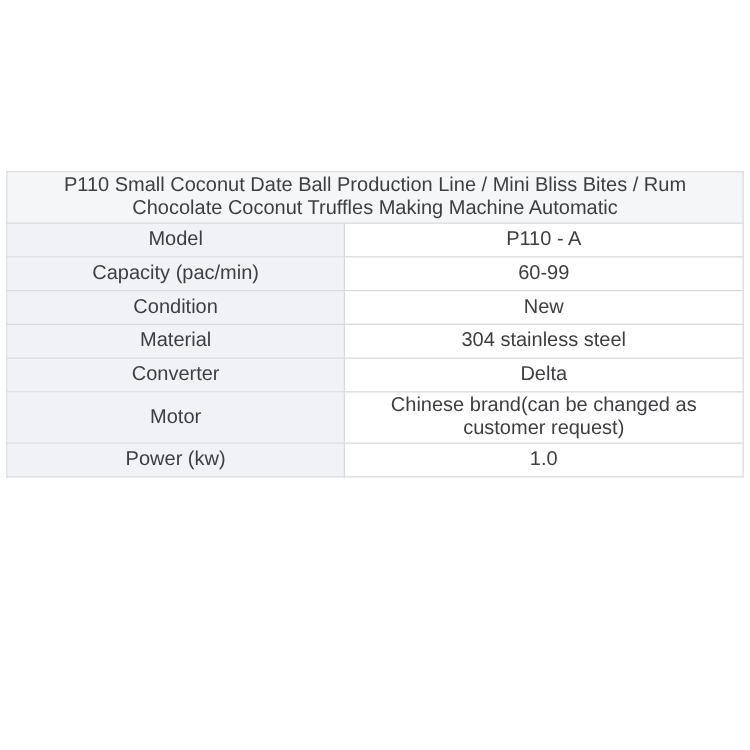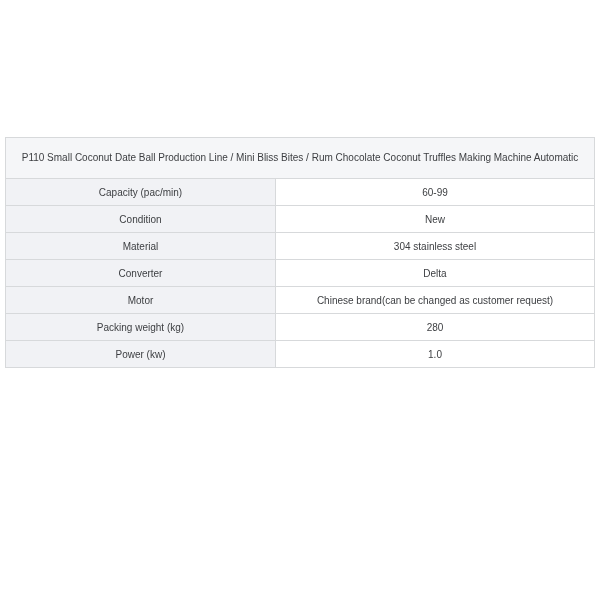--- a/index.html
+++ b/index.html
@@ -20,21 +20,21 @@
   .table-wrap {
     position: absolute;
     top: 137px;
     left: 5px;
     width: 590px;
   }
   table.spec {
     width: 100%;
     border-collapse: collapse;
     table-layout: fixed;
-    font-size: 10px;
+    font-size: 16px;
     color: var(--text-color, #3c3e41);
     border-radius: 12px;
   }
   table.spec col.label-col { width: 270px; }
   table.spec th, table.spec td {
     border: 1px solid var(--border-color, #d7d9db);
     text-align: center;
     vertical-align: middle;
     padding: 2px 8px;
     font-weight: normal;
@@ -60,43 +60,43 @@
         <col class="label-col">
         <col class="value-col">
       </colgroup>
       <thead>
         <tr>
           <th class="title-cell" colspan="2">P110 Small Coconut Date Ball Production Line / Mini Bliss Bites / Rum Chocolate Coconut Truffles Making Machine Automatic</th>
         </tr>
       </thead>
       <tbody id="spec-rows">
           <tr>
+            <td class="label-cell">Model</td>
+            <td class="value-cell">P110 - A</td>
+          </tr>
+          <tr>
             <td class="label-cell">Capacity (pac/min)</td>
             <td class="value-cell">60-99</td>
           </tr>
           <tr>
             <td class="label-cell">Condition</td>
             <td class="value-cell">New</td>
           </tr>
           <tr>
             <td class="label-cell">Material</td>
             <td class="value-cell">304 stainless steel</td>
           </tr>
           <tr>
             <td class="label-cell">Converter</td>
             <td class="value-cell">Delta</td>
           </tr>
           <tr>
             <td class="label-cell">Motor</td>
             <td class="value-cell">Chinese brand(can be changed as customer request)</td>
           </tr>
           <tr>
-            <td class="label-cell">Packing weight (kg)</td>
-            <td class="value-cell">280</td>
-          </tr>
-          <tr>
             <td class="label-cell">Power (kw)</td>
             <td class="value-cell">1.0</td>
           </tr>
         </tbody>
     </table>
   </div>
 </div>
 
 </body></html>

